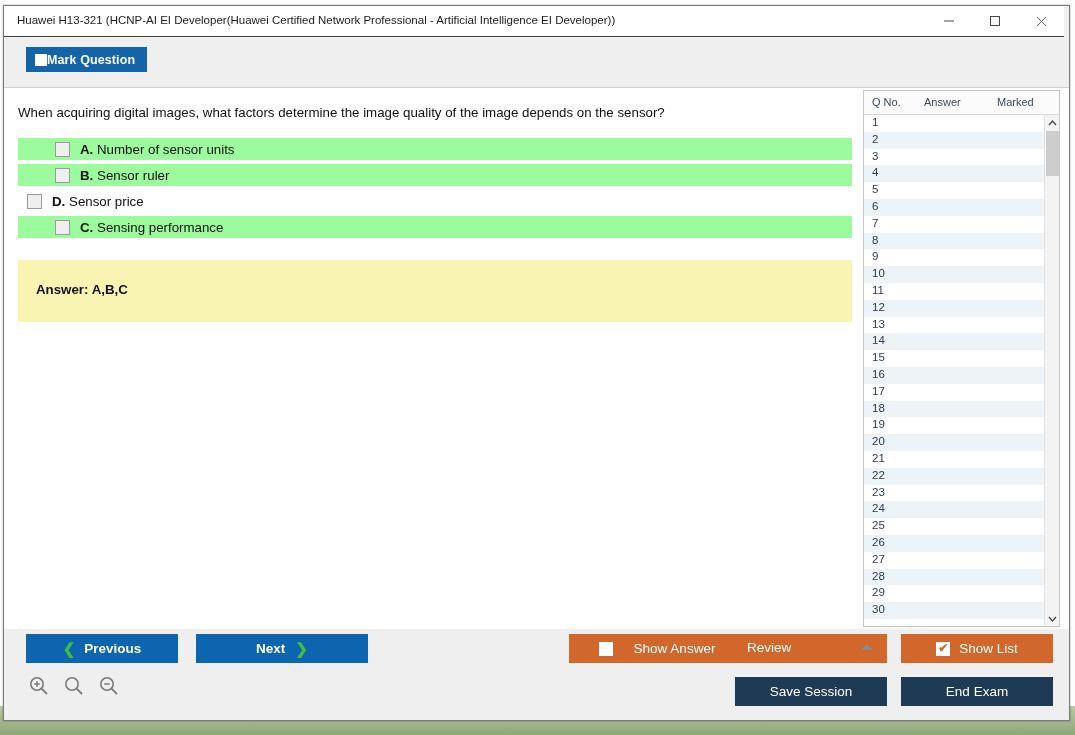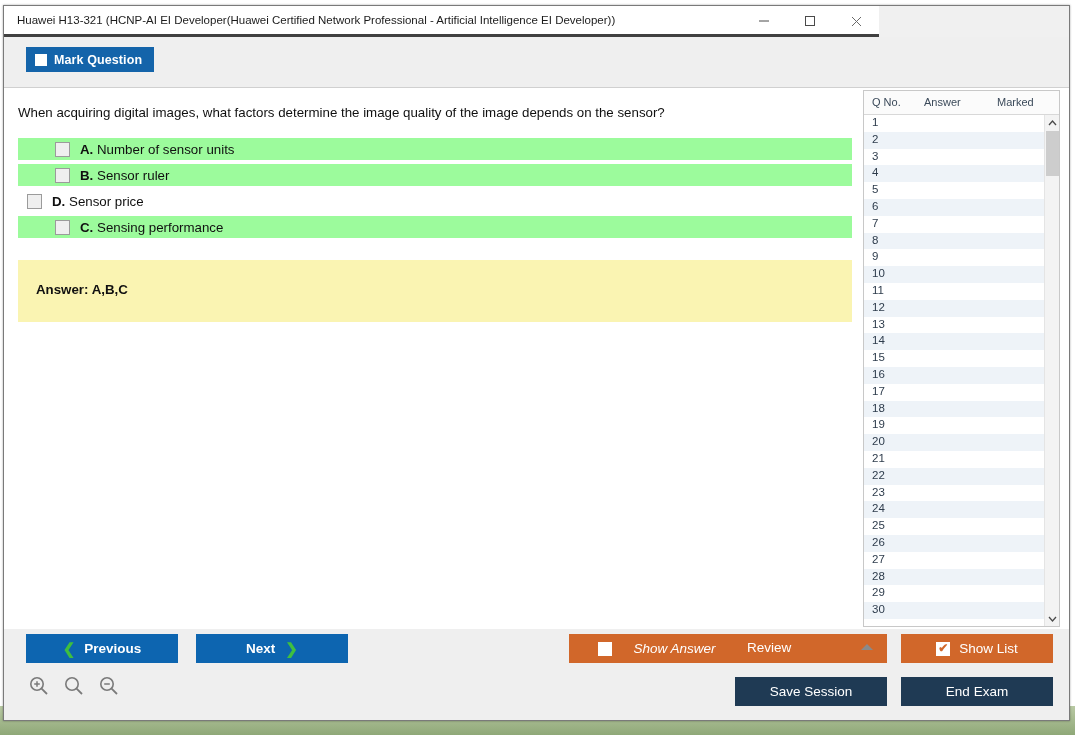--- a/index.html
+++ b/index.html
@@ -20,23 +20,23 @@
     position: absolute;
     left: 3px; top: 5px;
     width: 1067px; height: 716px;
     background: #f0f0f0;
     border: 1px solid #7a7a7a;
     box-shadow: 0 0 2px rgba(0,0,0,0.35);
   }
   
   #titlebar {
     position: absolute; left: 0; top: 0;
-    width: 875px; height: 31px;
+    width: 1060px; height: 31px;
     background: #ffffff;
-    border-bottom: 3px solid #404040;
+    border-bottom: 1px solid #404040;
   }
   #title-text {
     position: absolute; left: 13px; top: 8px;
     font-size: 11.5px; color: #1b1b1b;
     white-space: nowrap;
   }
   .wbtn {
     position: absolute; top: 0;
     width: 46px; height: 30px;
     display: flex; align-items: center; justify-content: center;
@@ -51,21 +51,21 @@
   #header {
     position: absolute; left: 0; top: 31px;
     width: 1065px; height: 51px;
     background: #efefef;
     border-bottom: 1px solid #d0d0d0;
   }
   #mark-question {
     position: absolute; left: 22px; top: 10px;
     height: 25px; padding: 0 12px 0 9px;
     background: #1464aa;
-    display: flex; align-items: center; gap: 7px;
+    display: flex; align-items: center; 
     cursor: pointer;
   }
   #mark-question .cbox {
     width: 12px; height: 12px;
     background: #ffffff;
     border: 1px solid #ffffff;
   }
   #mark-question .lbl {
     color: #ffffff; font-size: 12.5px; font-weight: bold;
     letter-spacing: 0.1px;
@@ -187,27 +187,27 @@
   .btn {
     position: absolute;
     display: flex; align-items: center; justify-content: center;
     cursor: pointer;
     font-size: 13.5px;
   }
   .btn-nav {
     height: 29px; background: #0d65b0; color: #ffffff; font-weight: bold;
   }
   #btn-prev { left: 22px; top: 5px; width: 152px; gap: 9px; }
-  #btn-next { left: 192px; top: 5px; width: 152px; gap: 10px; }
+  #btn-next { left: 192px; top: 5px; width: 172px; gap: 10px; }
   .chev { color: #3FBF3F; font-size: 15px; font-weight: bold; line-height: 1; }
 
   .btn-orange {
     height: 29px; background: #d1672a; color: #ffffff;
   }
-  #btn-show-answer { left: 565px; top: 5px; width: 176px; gap: 21px; font-style: italic; }
+  #btn-show-answer { left: 565px; top: 5px; width: 176px; gap: 21px; }
   #btn-review      { left: 731px; top: 5px; width: 152px; }
   #btn-show-list   { left: 897px; top: 5px; width: 152px; gap: 9px; }
   .obox {
     width: 14px; height: 14px;
     background: #ffffff; border: 1px solid #ffffff;
     display: flex; align-items: center; justify-content: center;
     flex: 0 0 auto;
   }
   .obox .tick {
     color: #d1672a; font-size: 12px; font-weight: bold; line-height: 1;

